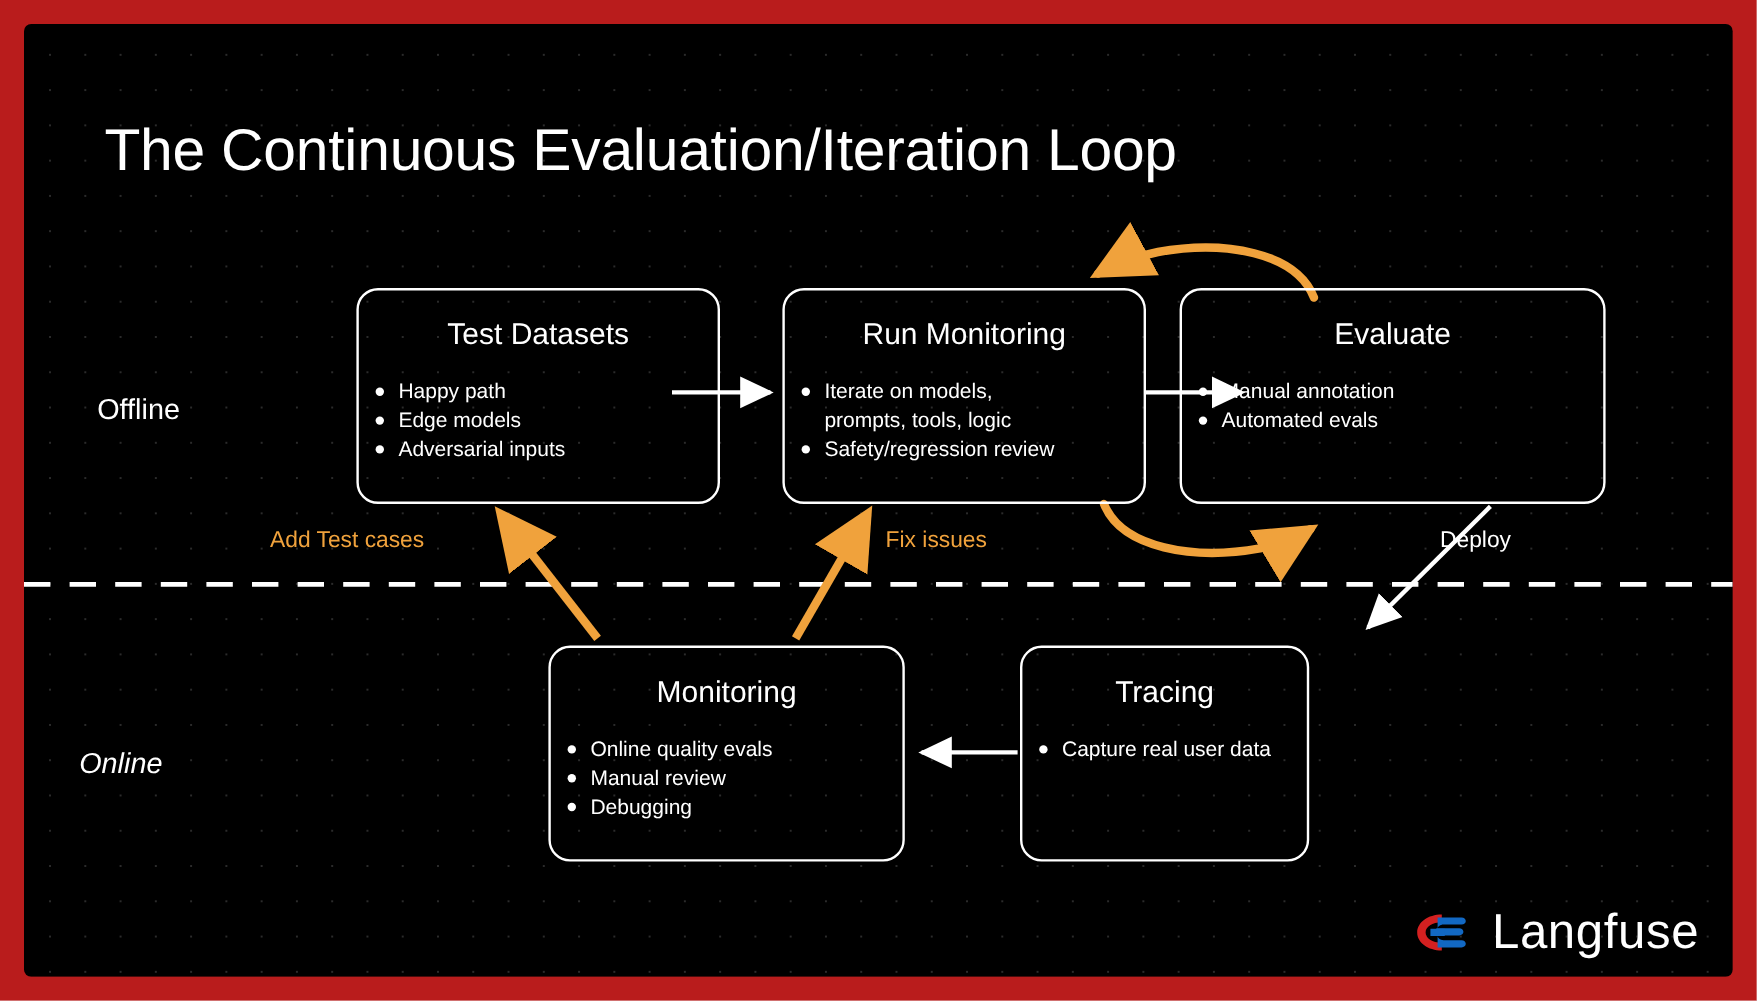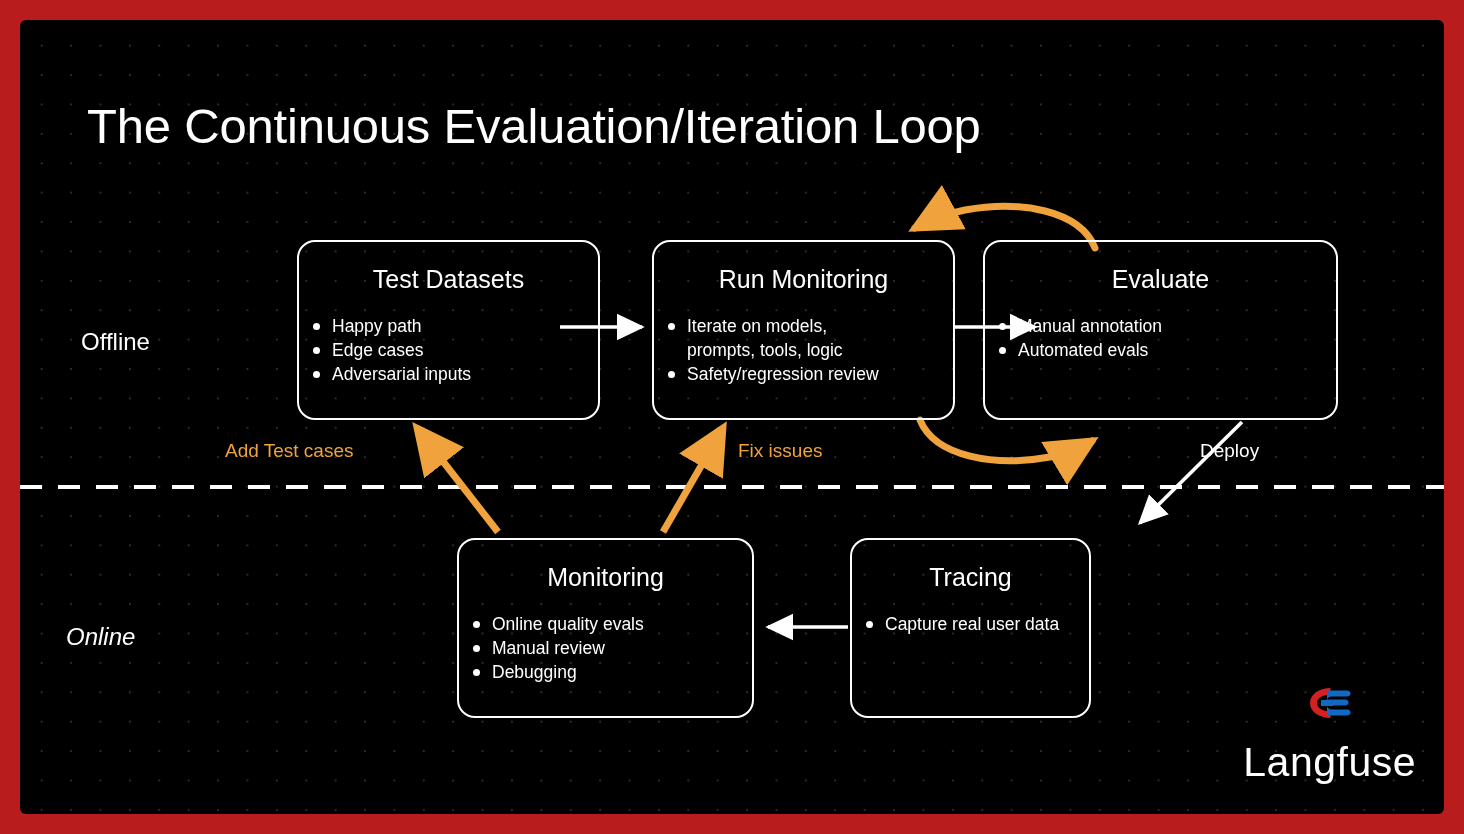--- a/index.html
+++ b/index.html
@@ -126,25 +126,24 @@
     position: absolute;
     left: 0; top: 0;
     width: 1424px;
     height: 794px;
     pointer-events: none;
   }
 
   #brand {
     position: absolute;
     right: 28px;
-    bottom: 28px;
+    bottom: 14px;
     display: flex;
     align-items: center;
     gap: 17px;
-    flex-direction: column;
   }
   #brand-name {
     color: #ffffff;
     font-size: 41px;
     font-weight: 400;
     letter-spacing: 0.5px;
   }
 </style>
 </head>
 <body>
@@ -183,21 +182,21 @@
 
     <div id="title">The Continuous Evaluation/Iteration Loop</div>
 
     <div class="lane-label" id="lane-offline">Offline</div>
     <div class="lane-label" id="lane-online">Online</div>
 
     <div class="node" id="node-test-datasets">
       <div class="node-title">Test Datasets</div>
       <ul class="node-list">
         <li>Happy path</li>
-        <li>Edge cases</li>
+        <li>Edge models</li>
         <li>Adversarial inputs</li>
       </ul>
     </div>
 
     <div class="node" id="node-run-experiments">
       <div class="node-title">Run Monitoring</div>
       <ul class="node-list">
         <li>Iterate on models,
 prompts, tools, logic</li>
         <li>Safety/regression review</li>

